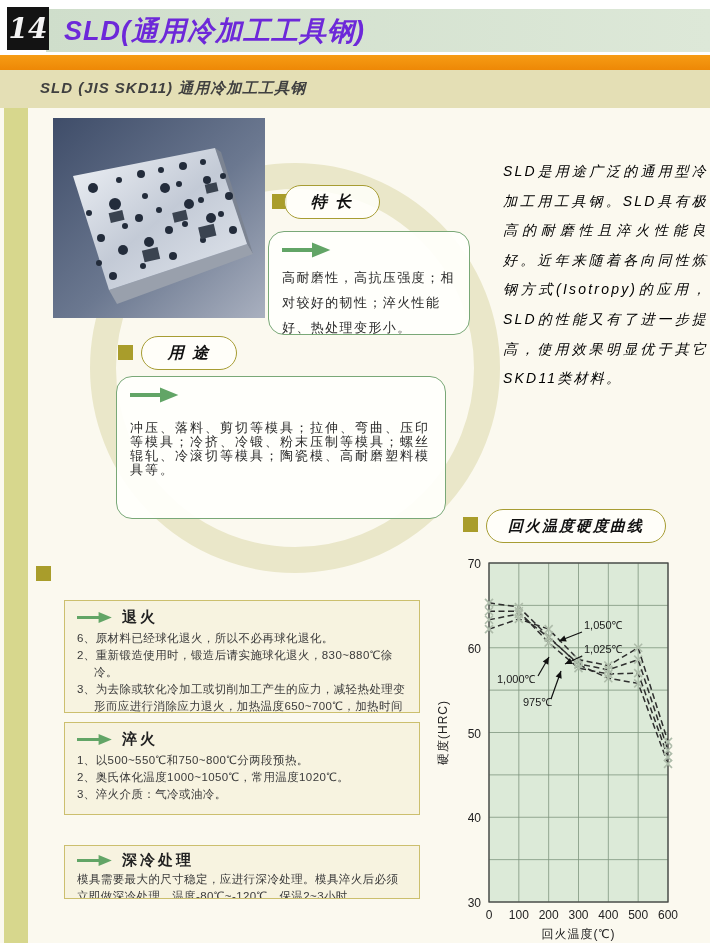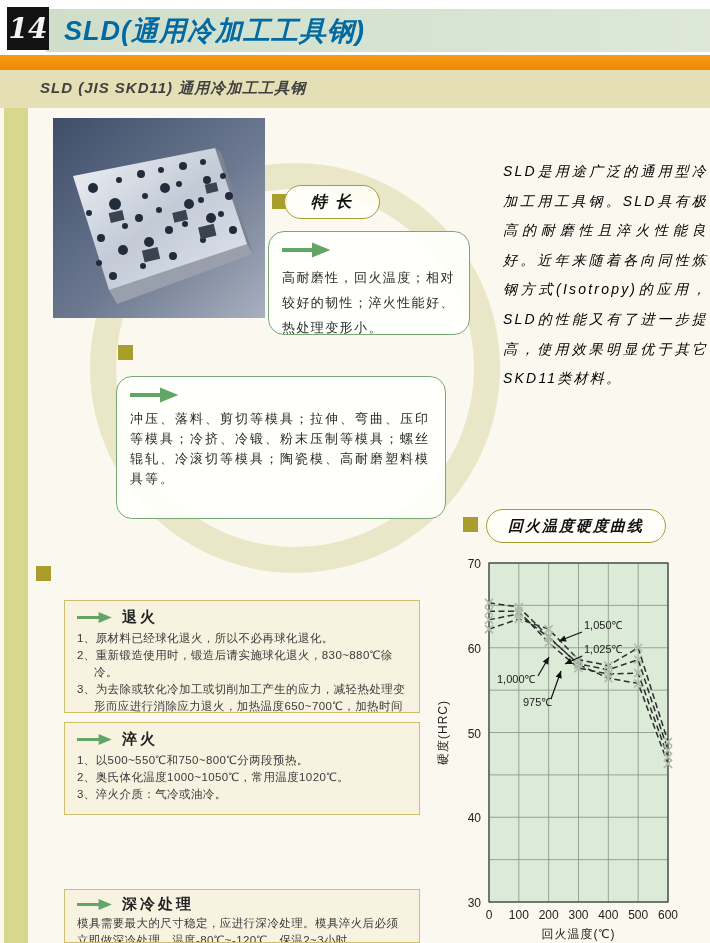--- a/index.html
+++ b/index.html
@@ -7,21 +7,21 @@
         font-family:"Liberation Sans",sans-serif;color:#222;}
   .content-bg{position:absolute;left:0;top:108px;width:710px;height:835px;background:#fbf9ef;}
   
   .band-green{position:absolute;left:46px;top:9px;width:664px;height:43px;
               background:linear-gradient(90deg,#cfdecb,#dde8d8);}
   .page-num-box{position:absolute;left:7px;top:7px;width:42px;height:43px;background:#131313;
                 display:flex;align-items:center;justify-content:center;}
   .page-num{font-family:"DejaVu Serif",serif;font-style:italic;font-weight:bold;
             font-size:28px;color:#f4f4f4;}
   .page-title{position:absolute;left:64px;top:13px;font-size:27px;font-weight:800;
-              font-style:italic;letter-spacing:1px;color:#0369a1;}
+              font-style:italic;letter-spacing:1px;color:#6d28d9;}
   .bar-orange{position:absolute;left:0;top:55px;width:710px;height:15px;
               background:linear-gradient(180deg,#f69c14,#ee8806);}
   .band-beige{position:absolute;left:0;top:70px;width:710px;height:38px;background:#e4dfb5;}
   .page-subtitle{position:absolute;left:40px;top:79px;font-size:15px;font-weight:bold;
                  font-style:italic;letter-spacing:1px;color:#404040;}
   
   .left-strip{position:absolute;left:4px;top:100px;width:24px;height:843px;background:#d7d78d;}
   .ring{position:absolute;left:90px;top:163px;width:358px;height:358px;border:26px solid #eae7c9;
         border-radius:50%;}
   
@@ -140,29 +140,32 @@
   </svg>
 
   <div class="bullet" style="left:272px;top:194px;"></div>
   <div class="pill" style="left:284px;top:185px;width:94px;height:32px;">
     <span>特 长</span>
   </div>
   <div class="callout" style="left:268px;top:231px;width:202px;height:104px;">
     <svg class="arrow" width="50" height="20">
         <use href="#fat-arrow"></use>
       </svg>
-    <div class="callout-text">高耐磨性，回火温度；相对较好的韧性；淬火性能好、热处理变形小。</div>
+    <div class="callout-text">高耐磨性，高抗压强度；相对较好的韧性；淬火性能好、热处理变形小。</div>
   </div>
 
   <div class="bullet" style="left:118px;top:345px;"></div>
+  <div class="pill" style="left:141px;top:336px;width:94px;height:32px;">
+    <span>用 途</span>
+  </div>
   <div class="callout" style="left:116px;top:376px;width:330px;height:143px;">
     <svg class="arrow" width="50" height="20">
         <use href="#fat-arrow"></use>
       </svg>
-    <div class="callout-text" style="line-height:20px;margin-top:4px;letter-spacing:2px;">冲压、落料、剪切等模具；拉伸、弯曲、压印等模具；冷挤、冷锻、粉末压制等模具；螺丝辊轧、冷滚切等模具；陶瓷模、高耐磨塑料模具等。</div>
+    <div class="callout-text" style="line-height:14px;margin-top:16px;letter-spacing:2px;">冲压、落料、剪切等模具；拉伸、弯曲、压印等模具；冷挤、冷锻、粉末压制等模具；螺丝辊轧、冷滚切等模具；陶瓷模、高耐磨塑料模具等。</div>
   </div>
 
   <div class="intro">SLD是用途广泛的通用型冷加工用工具钢。SLD具有极高的耐磨性且淬火性能良好。近年来随着各向同性炼钢方式(Isotropy)的应用，SLD的性能又有了进一步提高，使用效果明显优于其它SKD11类材料。</div>
 
   <div class="bullet" style="left:463px;top:517px;"></div>
   <div class="pill" style="left:486px;top:509px;width:178px;height:32px;font-size:15px;">
     <span>回火温度硬度曲线</span>
   </div>
 
   <svg id="hardness-chart" class="chart" width="275" height="393" viewBox="0 0 275 393">
@@ -275,42 +278,42 @@
   <div class="bullet" style="left:36px;top:566px;"></div>
 
   <div class="ht-box" style="top:600px;height:113px;">
     <div class="ht-head">
       <svg class="arrow" width="36" height="15">
           <use href="#fat-arrow"></use>
         </svg>
       <span class="ht-title">退火</span>
     </div>
     <div>
-        <div class="ht-line">1、原材料已经球化退火，所以不必再球化退化。</div>
+        <div class="ht-line">6、原材料已经球化退火，所以不必再球化退化。</div>
         <div class="ht-line">2、重新锻造使用时，锻造后请实施球化退火，830~880℃徐冷。</div>
         <div class="ht-line">3、为去除或软化冷加工或切削加工产生的应力，减轻热处理变形而应进行消除应力退火，加热温度650~700℃，加热时间1h/25mm。</div>
       </div>
   </div>
 
   <div class="ht-box" style="top:722px;height:93px;">
     <div class="ht-head">
       <svg class="arrow" width="36" height="15">
           <use href="#fat-arrow"></use>
         </svg>
       <span class="ht-title">淬火</span>
     </div>
     <div>
         <div class="ht-line">1、以500~550℃和750~800℃分两段预热。</div>
         <div class="ht-line">2、奥氏体化温度1000~1050℃，常用温度1020℃。</div>
         <div class="ht-line">3、淬火介质：气冷或油冷。</div>
       </div>
   </div>
 
 
-  <div class="ht-box" style="top:889px;height:54px;padding-top:5px;">
+  <div class="ht-box" style="top:845px;height:54px;padding-top:5px;">
     <div class="ht-head" style="margin-bottom:1px;">
       <svg class="arrow" width="36" height="15">
           <use href="#fat-arrow"></use>
         </svg>
       <span class="ht-title">深冷处理</span>
     </div>
     <div>
         <div class="ht-line" style="padding-left:0;text-indent:0;line-height:16.5px;">模具需要最大的尺寸稳定，应进行深冷处理。模具淬火后必须立即做深冷处理，温度-80℃~-120℃，保温2~3小时。</div>
       </div>
   </div>

